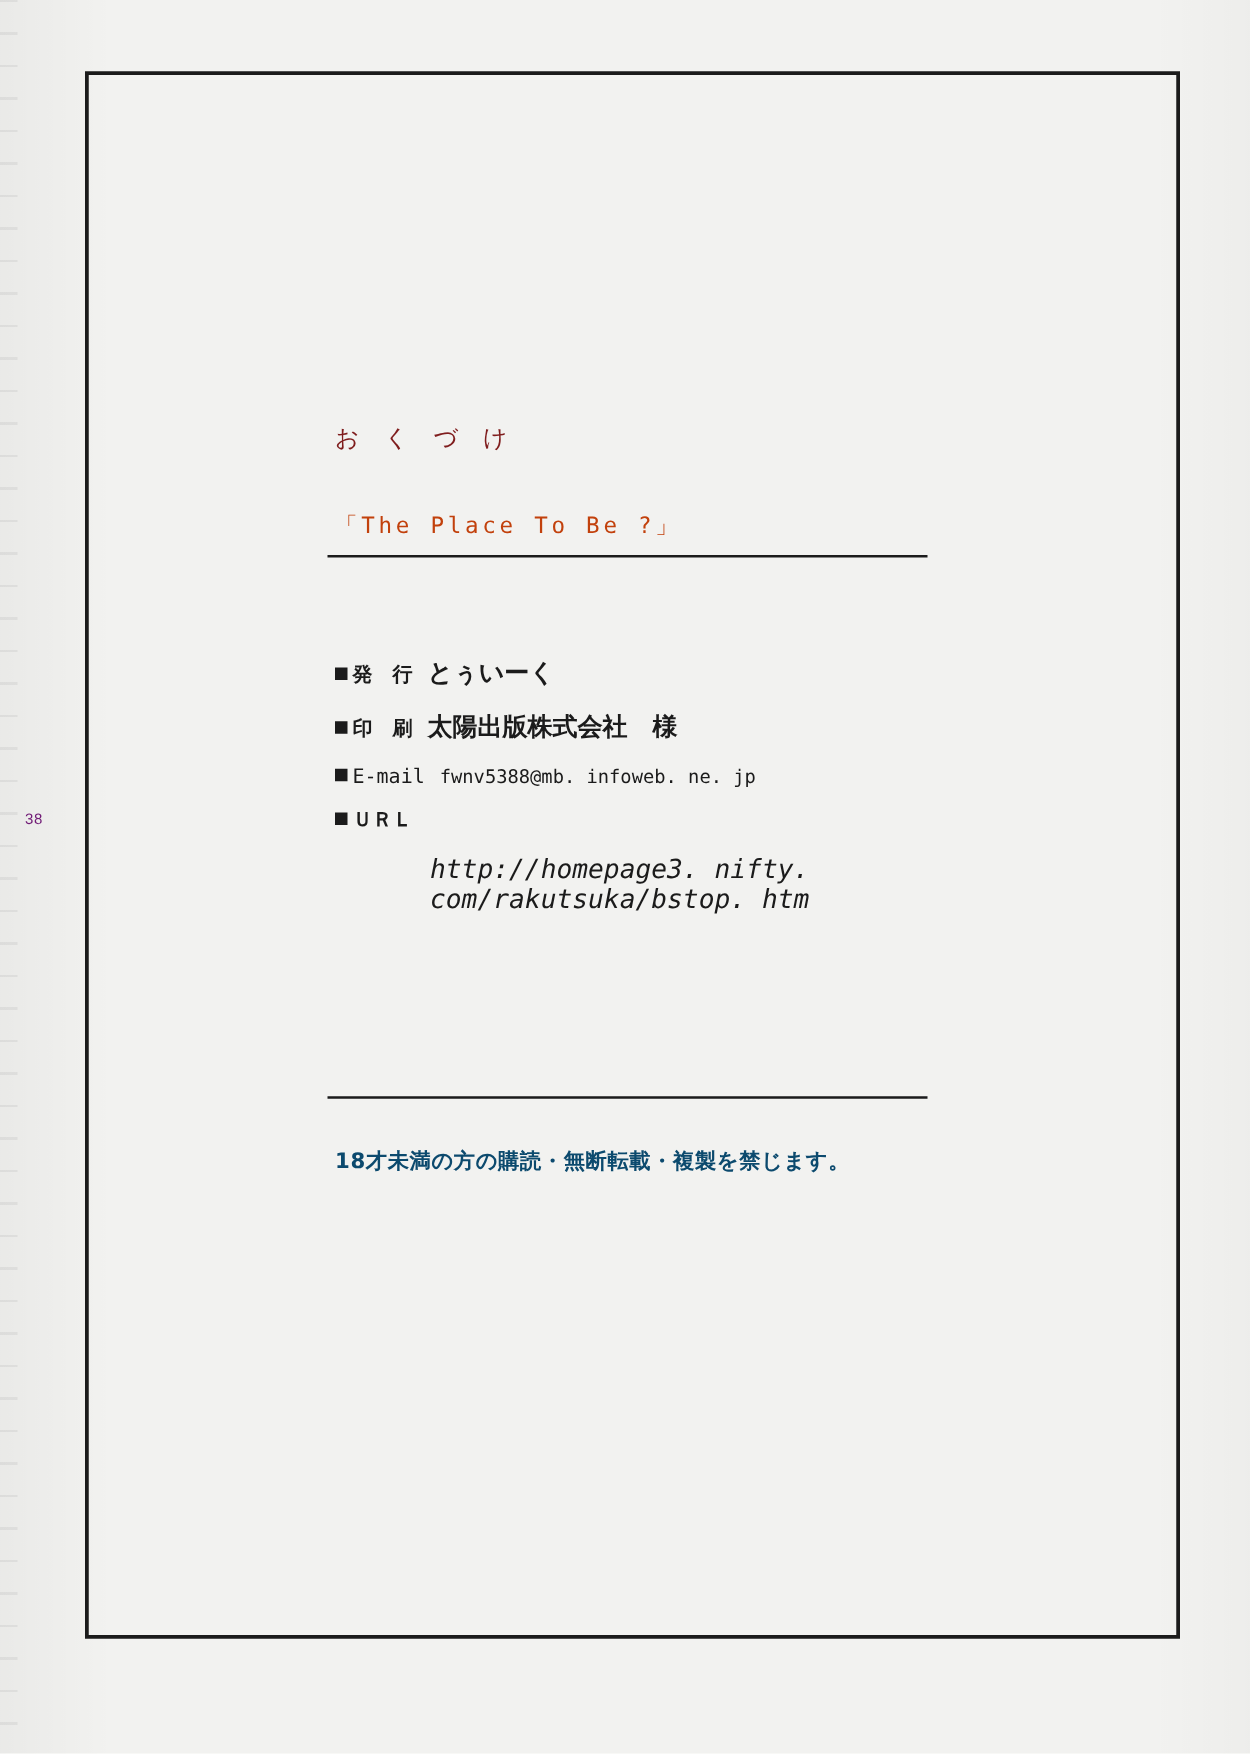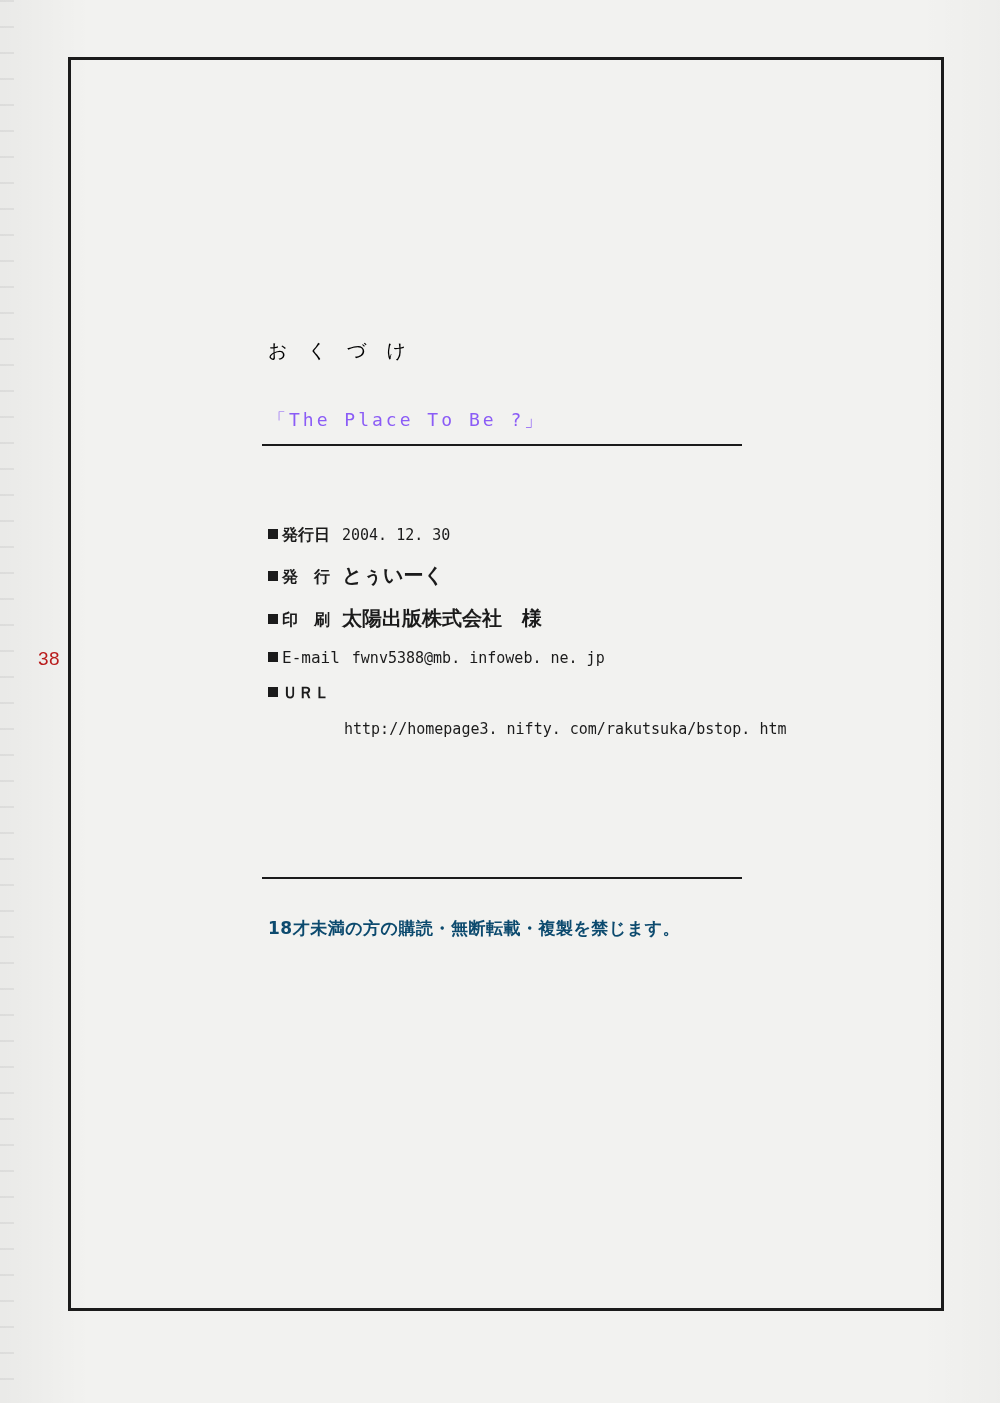--- a/index.html
+++ b/index.html
@@ -41,44 +41,44 @@
     left: 68px;
     top: 57px;
     width: 876px;
     height: 1254px;
     border: 3px solid #1b1b1b;
     box-sizing: border-box;
     background: transparent;
   }
   .page-number {
     position: absolute;
-    left: 38px;
+    left: 20px;
     top: 648px;
-    font-size: 19px;
+    font-size: 12px;
     letter-spacing: 0.5px;
-    color: #b91c1c;
+    color: #701a75;
     font-family: "Liberation Sans", sans-serif;
   }
   .content {
     position: absolute;
     left: 268px;
     top: 338px;
     width: 500px;
   }
   .colophon-title {
     font-size: 19px;
     letter-spacing: 7px;
-    color: #000000;
+    color: #7f1d1d;
     margin: 0 0 44px 0;
     font-family: "DejaVu Sans", sans-serif;
   }
   .work-title {
     font-size: 18px;
     letter-spacing: 3px;
-    color: #8b5cf6;
+    color: #c2410c;
     margin: 0;
     font-family: "DejaVu Sans Mono", monospace;
     white-space: nowrap;
   }
   .rule-top {
     position: absolute;
     left: 262px;
     top: 444px;
     width: 480px;
     height: 2px;
@@ -136,23 +136,24 @@
     letter-spacing: 0px;
   }
   .info-value.jp {
     font-family: "DejaVu Sans", sans-serif;
     font-weight: bold;
     font-size: 20px;
   }
   .url-second {
     margin-left: 76px;
     font-family: "DejaVu Sans Mono", monospace;
-    font-size: 15px;
+    font-size: 21px;
     margin-top: 2px;
     margin-bottom: 16px;
+    font-style: italic;
   }
   .notice {
     position: absolute;
     left: 268px;
     top: 917px;
     font-size: 17px;
     font-weight: bold;
     font-family: "DejaVu Sans", sans-serif;
     color: #0c4a6e;
     letter-spacing: 0.5px;
@@ -173,25 +174,20 @@
   <div class="content">
     <div class="colophon-title">お く づ け</div>
     <div class="work-title">「The  Place  To  Be  ?」</div>
   </div>
 
   <div class="rule-top"></div>
 
   <ul class="info-list">
     <li class="info-row">
       <span class="bullet"></span>
-      <span class="info-label">発行日</span>
-      <span class="info-value">2004. 12. 30</span>
-    </li>
-    <li class="info-row">
-      <span class="bullet"></span>
       <span class="info-label">発　行</span>
       <span class="info-value jp">とぅいーく</span>
     </li>
     <li class="info-row">
       <span class="bullet"></span>
       <span class="info-label">印　刷</span>
       <span class="info-value jp">太陽出版株式会社　様</span>
     </li>
     <li class="info-row">
       <span class="bullet"></span>

